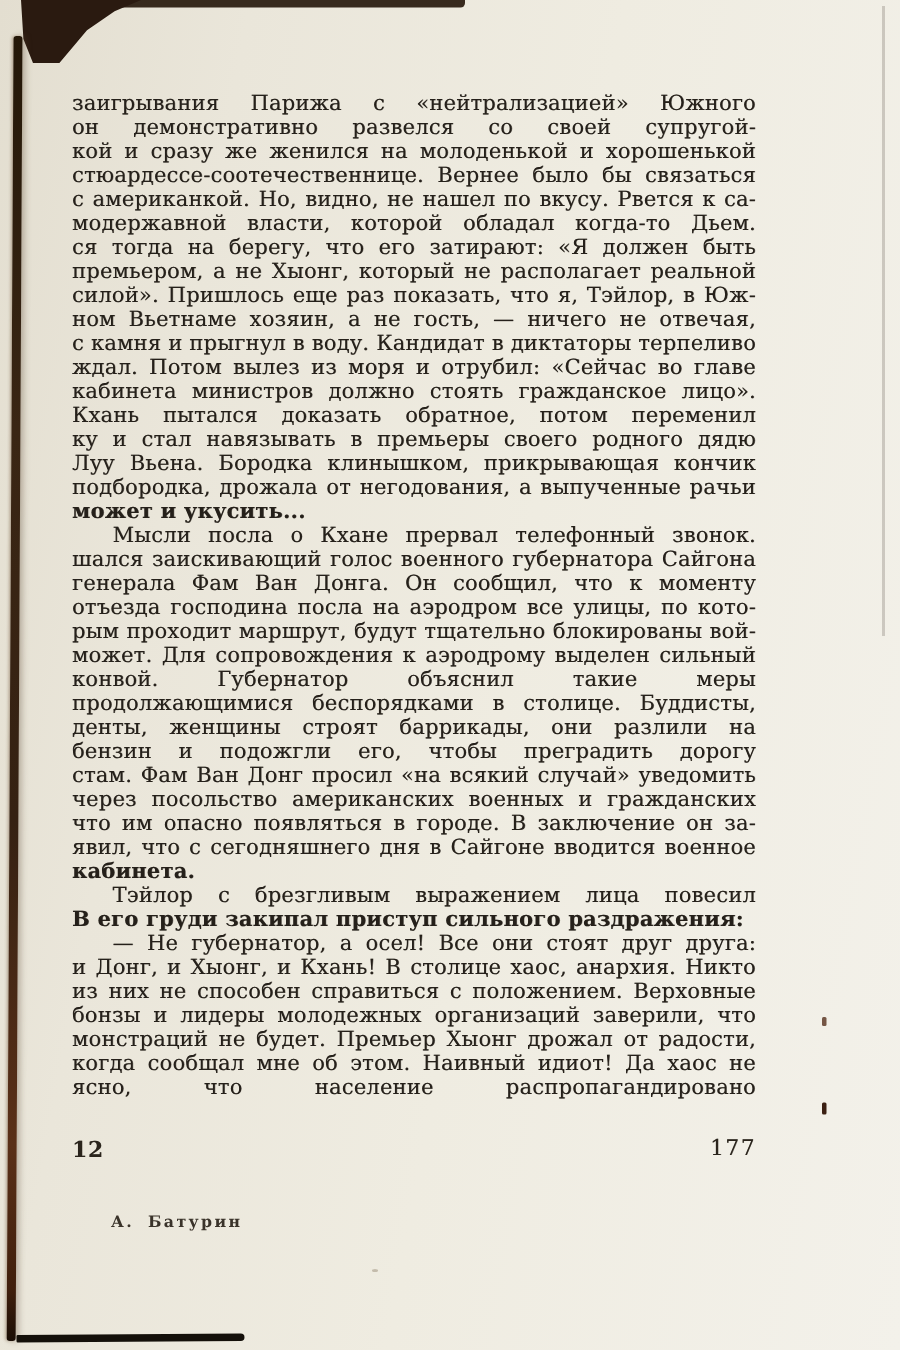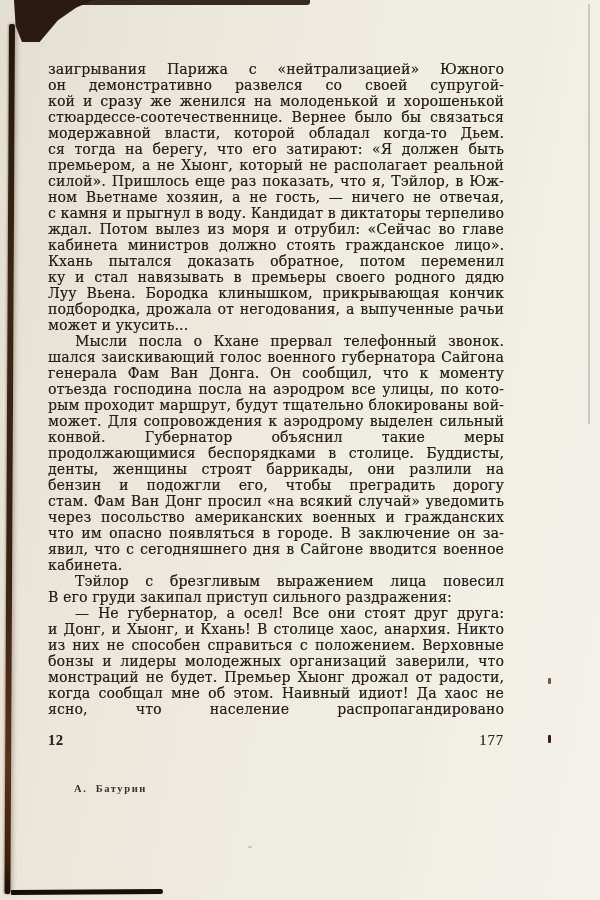--- a/index.html
+++ b/index.html
@@ -52,27 +52,26 @@
   .text-block{
     position:absolute;left:48px;top:61px;width:456px;
     color:#25201a;
     font-size:14px;letter-spacing:.15px;
     text-shadow:.3px .2px 0 rgba(37,32,26,.5);
   }
   .line{
     height:16px;line-height:16px;overflow:hidden;
     text-align:justify;text-align-last:justify;
   }
-  .line.last{text-align:left;text-align-last:left;}
+  .line.last{text-align:left;text-align-last:left;font-weight:bold;}
   .line.ind{padding-left:27px;}
   
   .footer{
-    position:absolute;left:48px;top:732px;width:456px;height:18px;
+    position:absolute;left:48px;top:758px;width:456px;height:18px;
     color:#2a241c;
-    font-family:Liberation Serif, serif;
   }
   .footer .chapter-num{
     position:absolute;left:0;top:0;
     font-size:14.5px;font-weight:bold;letter-spacing:.5px;
     text-shadow:.3px .2px 0 rgba(42,36,28,.5);
   }
   .footer .author{
     position:absolute;left:26px;top:3px;
     font-size:10.5px;font-weight:bold;letter-spacing:1.6px;
     word-spacing:4px;color:#3a332a;margin-top:48px;
@@ -98,20 +97,21 @@
   <div class="ink-speck-1"></div>
   <div class="ink-speck-2"></div>
   <div class="paper-speck-1"></div>
   <div class="paper-speck-2"></div>
 
   <div class="text-block">
       <div class="line">заигрывания Парижа с «нейтрализацией» Южного Вьетнама</div>
       <div class="line">он демонстративно развелся со своей супругой-францужен-</div>
       <div class="line">кой и сразу же женился на молоденькой и хорошенькой</div>
       <div class="line">стюардессе-соотечественнице. Вернее было бы связаться</div>
+      <div class="line">с американкой. Но, видно, не нашел по вкусу. Рвется к са-</div>
       <div class="line">модержавной власти, которой обладал когда-то Дьем. Злил-</div>
       <div class="line">ся тогда на берегу, что его затирают: «Я должен быть</div>
       <div class="line">премьером, а не Хыонг, который не располагает реальной</div>
       <div class="line">силой». Пришлось еще раз показать, что я, Тэйлор, в Юж-</div>
       <div class="line">ном Вьетнаме хозяин, а не гость, — ничего не отвечая, встал</div>
       <div class="line">с камня и прыгнул в воду. Кандидат в диктаторы терпеливо</div>
       <div class="line">ждал. Потом вылез из моря и отрубил: «Сейчас во главе</div>
       <div class="line">кабинета министров должно стоять гражданское лицо».</div>
       <div class="line">Кхань пытался доказать обратное, потом переменил пластин-</div>
       <div class="line">ку и стал навязывать в премьеры своего родного дядю Нгуен</div>

